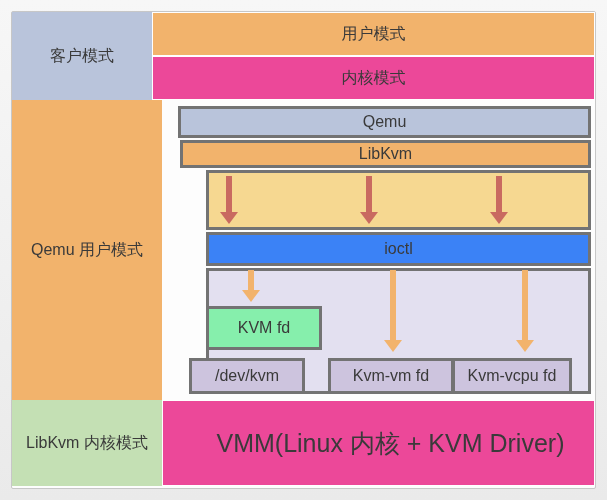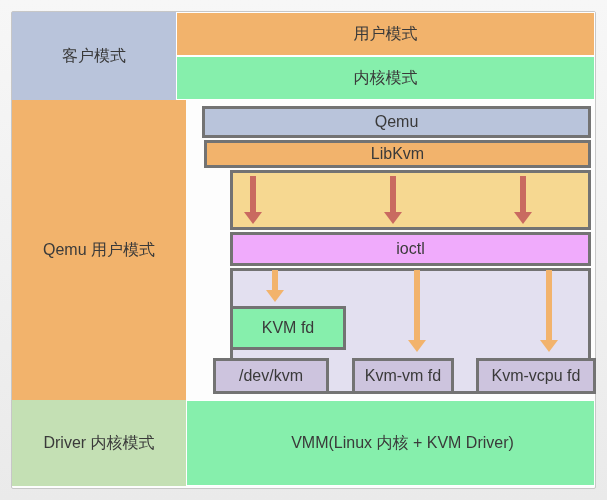--- a/index.html
+++ b/index.html
@@ -9,53 +9,53 @@
     font-family:"Microsoft YaHei","Segoe UI",Arial,sans-serif;
     color:#3a3a3a;font-size:16px;
     display:flex;align-items:center;justify-content:center;
   }
   .frame{
     width:583px;height:476px;
     background:#fdfdfd;border:1px solid #c7c7c7;border-radius:2px;
     display:flex;flex-direction:column;
   }
   .row{display:flex;align-items:stretch}
-  .side{display:flex;align-items:center;justify-content:center;text-align:right;padding:0 22px;line-height:1.3}
+  .side{display:flex;align-items:center;justify-content:center;text-align:right;padding:0 10px;line-height:1.3}
   .cell{display:flex;align-items:center;justify-content:center;border:1px solid #fff}
   
   .blue-l{background:#b9c4db}
   .orange{background:#f2b36c}
-  .teal{background:#86efac}
+  .teal{background:#ec4899}
   .teal-d{background:#86efac}
   .green-l{background:#c4e0b4}
   .yellow{background:#f6d891}
-  .pink{background:#f0abfc}
+  .pink{background:#3b82f6}
   .lav{background:#e3e0f0}
   .purple{background:#cdc4de}
   
   .r1{height:88px}
   .r2{height:300px}
   .r3{height:86px}
   .side1{width:120px}
   .side2{width:130px}
   .side3{width:130px}
   .main1{flex:1;display:flex;flex-direction:column}
   .main2{flex:1;position:relative}
-  .main3{flex:1;display:flex;align-items:center;padding-left:24px;font-size:16px}
+  .main3{flex:1;display:flex;align-items:center;padding-left:24px;font-size:25px}
   .half{flex:1}
   
   .box{position:absolute;display:flex;align-items:center;justify-content:center;border:3px solid #737373;box-sizing:border-box}
   .qemu{left:16px;right:4px;top:6px;height:32px}
   .libkvm{left:18px;right:4px;top:40px;height:28px}
   .yellowbar{left:44px;right:4px;top:70px;height:60px}
   .ioctl{left:44px;right:4px;top:132px;height:34px}
   .lavbar{left:44px;right:4px;top:168px;bottom:6px}
   .kvmfd{left:44px;width:116px;top:206px;height:44px}
   .devkvm{left:27px;width:116px;top:258px;height:36px}
-  .vmfd{left:166px;width:102px;top:258px;height:36px}
+  .vmfd{left:166px;width:126px;top:258px;height:36px}
   .vcpufd{left:290px;width:120px;top:258px;height:36px}
   
   .arrow{position:absolute;width:14px;display:flex;flex-direction:column;align-items:center;pointer-events:none}
   .shaft{width:6px;flex:1}
   .head{width:0;height:0;border-left:9px solid transparent;border-right:9px solid transparent}
   .red .shaft{background:#c96a60}.red .head{border-top:12px solid #c96a60}
   .org .shaft{background:#f2b36c}.org .head{border-top:12px solid #f2b36c}
   .a-red{top:76px;height:48px}
   .a-r1{left:60px}.a-r2{left:200px}.a-r3{left:330px}
   .a-oS{top:170px;height:32px;left:82px}
@@ -111,17 +111,17 @@
           <div class="head"></div>
         </div>
       <div class="arrow org a-oL a-o3">
           <div class="shaft"></div>
           <div class="head"></div>
         </div>
     </div>
   </div>
 
   <div class="row r3">
-    <div class="side side3 green-l">Driver 内核模式</div>
+    <div class="side side3 green-l">LibKvm 内核模式</div>
     <div class="cell main3 teal">VMM(Linux  内核 + KVM Driver)</div>
   </div>
 
 </div>
 
 </body></html>

